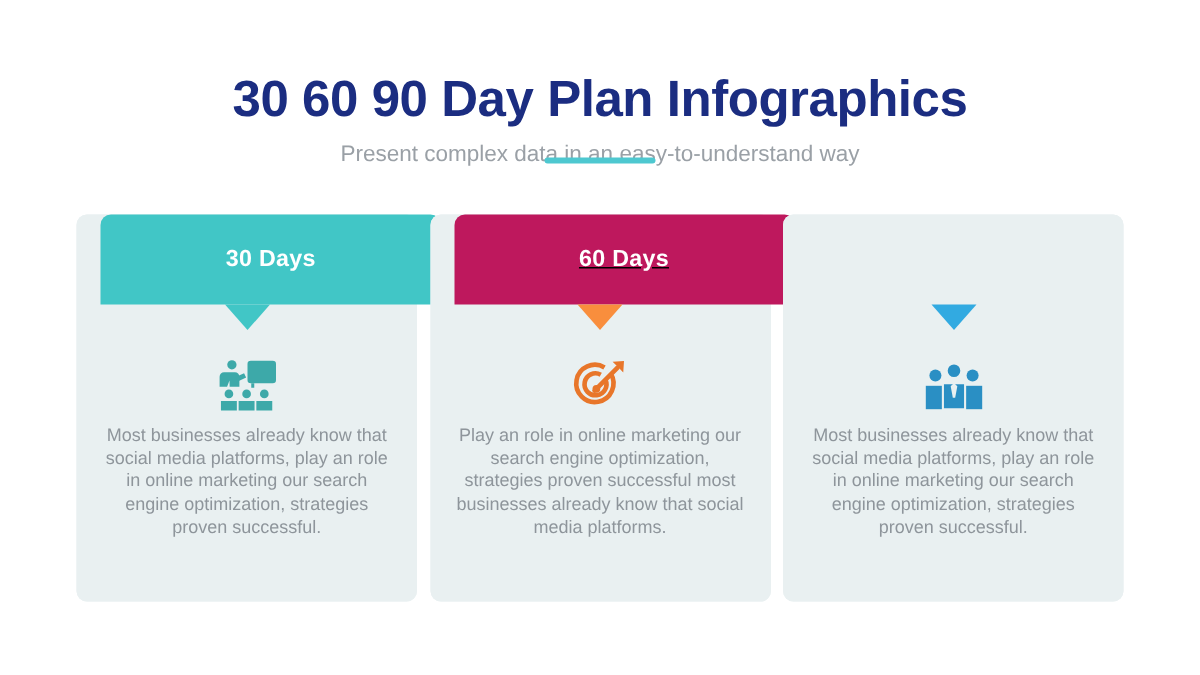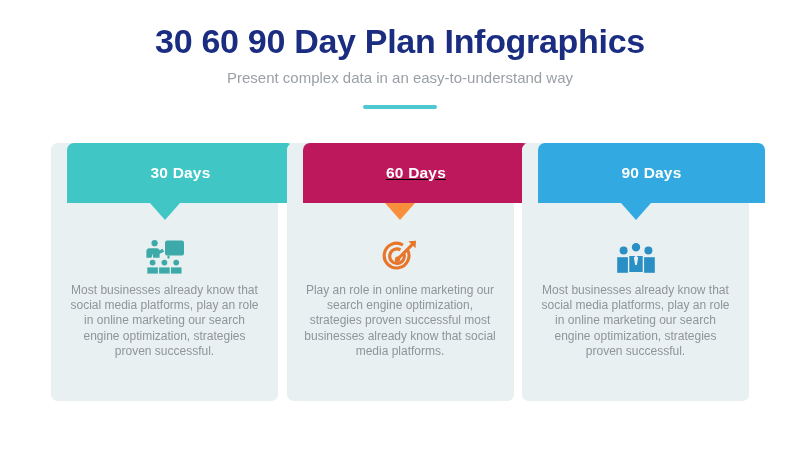--- a/index.html
+++ b/index.html
@@ -28,21 +28,21 @@
   .header {
     position: absolute;
     left: 0;
     top: 0;
     width: 800px;
     text-align: center;
   }
 
   .page-title {
     margin: 0;
-    padding-top: 21px;
+    padding-top: 46px;
     font-size: 34px;
     line-height: 40px;
     font-weight: bold;
     letter-spacing: -0.3px;
     color: #1b2d81;
     font-family: "Liberation Sans", sans-serif;
   }
 
   .page-subtitle {
     margin: 0;
@@ -224,23 +224,20 @@
           <path d="M15.4 21.4L30.7 6.1" stroke="#e8762a" stroke-width="3.1" stroke-linecap="round"></path>
 
           <path d="M27.4 2.2l7.6-0.5-0.5 7.6-3.3-3.4z" fill="#e8762a"></path>
         </svg>
       </div>
       <div class="card-text">Play an role in online marketing our search engine optimization, strategies proven successful most businesses already know that social media platforms.</div>
     </div>
 
     <div class="card c-blue">
       <div class="card-body-bg"></div>
-      <div class="card-header">
-        <span class="card-header-label">90 Days</span>
-      </div>
       <div class="card-pointer"></div>
       <div class="card-icon">
         <svg width="40" height="34" viewBox="0 0 40 34" aria-hidden="true">
           <g fill="#2a8fc4">
 
             <circle cx="7.6" cy="10.4" r="4"></circle>
             <path d="M1.2 17.2h12.8v15.6H1.2z" rx="1"></path>
 
             <circle cx="32.4" cy="10.4" r="4"></circle>
             <path d="M26 17.2h12.8v15.6H26z"></path>

